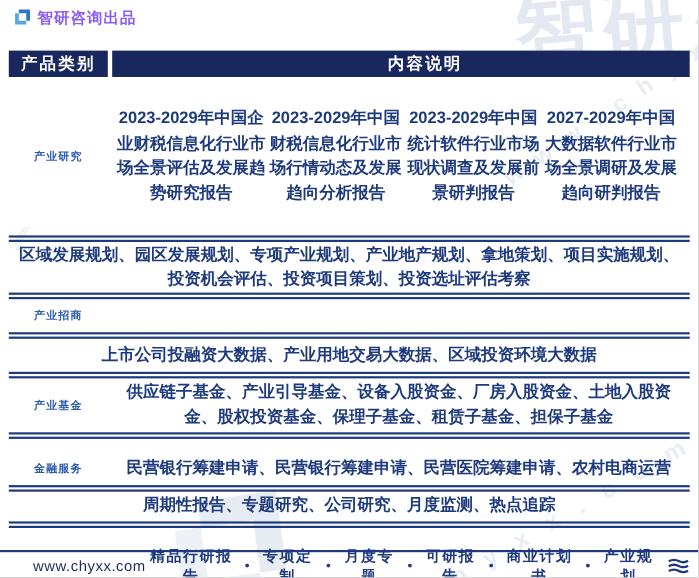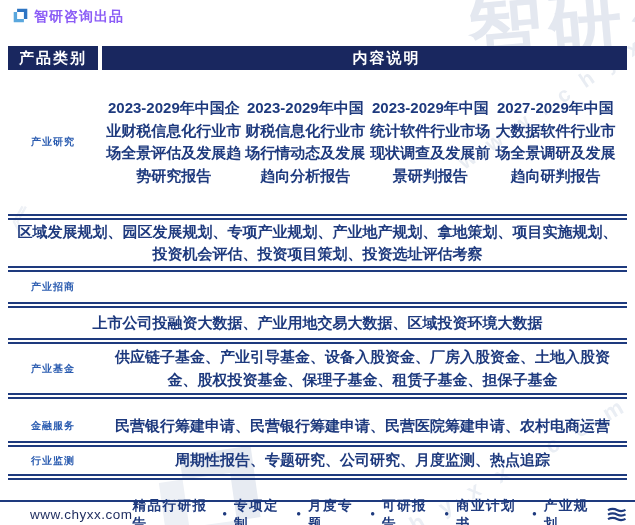--- a/index.html
+++ b/index.html
@@ -34,21 +34,21 @@
   .r0{height:144px;}
   .r1{height:46px;}
   .r2{height:30px;}
   .r3{height:30px;}
   .r4{height:49px;}
   .r5{height:30px;margin-top:12px;}
   .r6{height:27px;}
   .sep{height:6px;border-top:2px solid var(--navy);border-bottom:2px solid var(--navy);}
   
   .footer{position:absolute;z-index:2;left:0;right:0;top:500px;height:25px;border-top:2px solid var(--navy);
-    display:flex;align-items:center;justify-content:space-between;padding:2px 8px 0 30px;background:transparent;}
+    display:flex;align-items:center;justify-content:space-between;padding:2px 8px 0 30px;background:transparent;text-align:center;}
   .site{color:#1d2b5e;font-size:13.5px;letter-spacing:.5px;font-weight:400;text-decoration:none;}
   .services-wrap{display:flex;align-items:center;gap:7px;}
   .services{color:var(--navy);font-weight:700;font-size:13.5px;letter-spacing:1.5px;display:flex;align-items:center;gap:7px;}
   .services .dot{font-size:8px;letter-spacing:0;transform:translateY(-1px);}
   .waves{display:inline-flex;align-items:center;}
 </style>
 </head>
 <body>
 
 <div class="page">
@@ -114,21 +114,20 @@
     </div>
     <div class="sep"></div>
 
     <div class="row r5">
       <div class="cat-cell">金融服务</div>
       <div class="desc-cell">民营银行筹建申请、民营银行筹建申请、民营医院筹建申请、农村电商运营</div>
     </div>
     <div class="sep"></div>
 
     <div class="row r6">
-      <div class="cat-cell">行业监测</div>
       <div class="desc-cell">周期性报告、专题研究、公司研究、月度监测、热点追踪</div>
     </div>
     <div class="sep"></div>
   </div>
 
   <div class="footer">
     <a class="site" href="#">www.chyxx.com</a>
     <div class="services-wrap">
       <div class="services">
           <span>精品行研报告</span>

